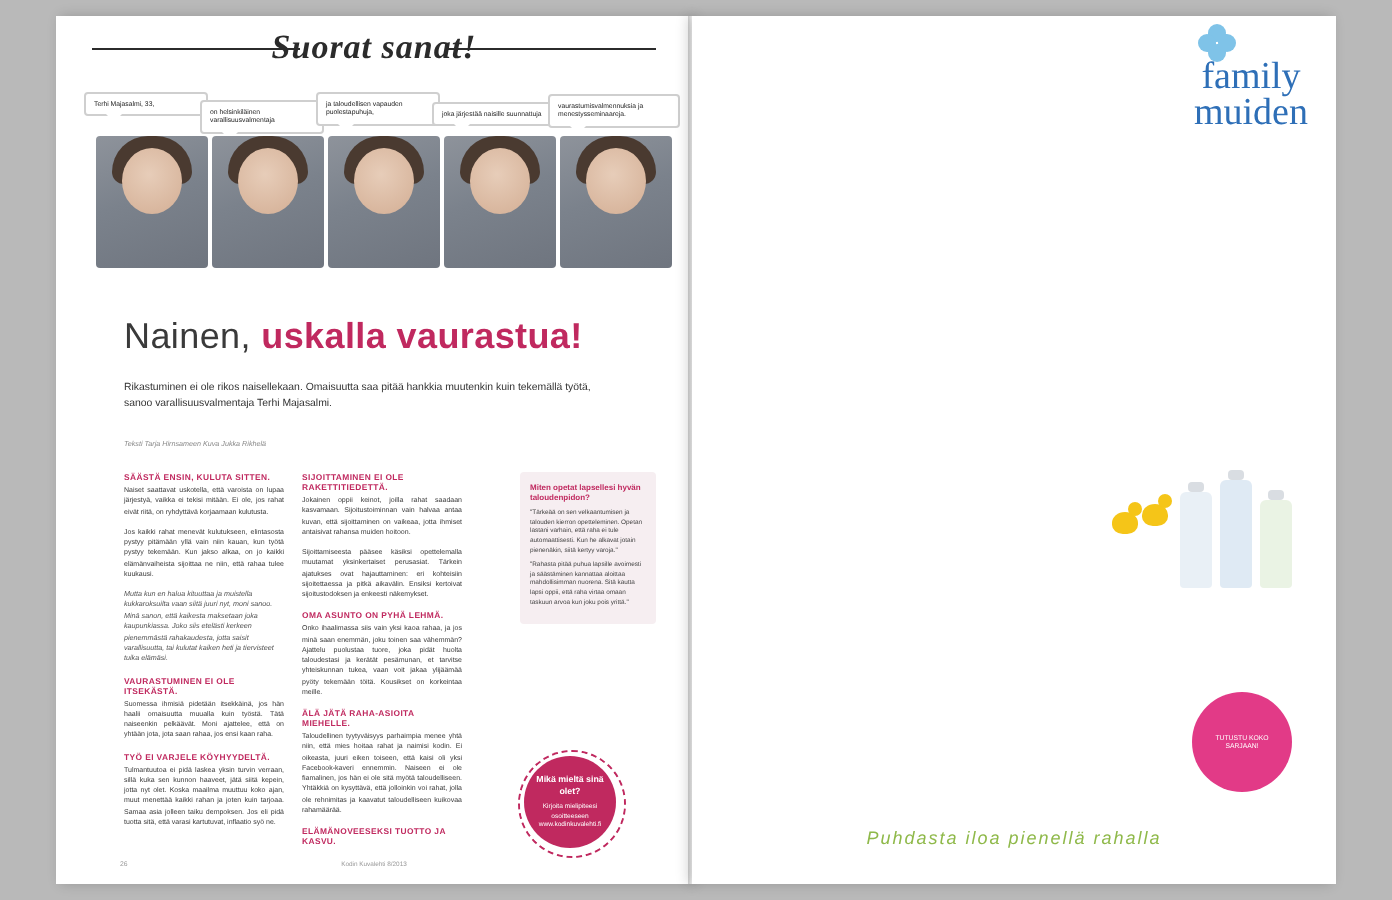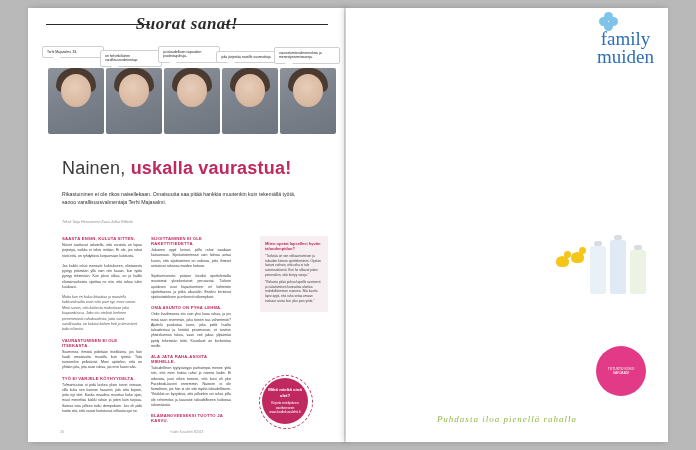--- a/index.html
+++ b/index.html
@@ -83,21 +83,21 @@
 
   .bottles{position:absolute;right:14px;top:228px;width:66px;height:58px;}
   .bot{position:absolute;bottom:0;width:16px;border-radius:3px 3px 2px 2px;}
   .bot:before{content:"";position:absolute;left:4px;top:-5px;width:8px;height:5px;border-radius:2px;background:#d9dde2;}
 
   .badge{position:absolute;right:22px;top:338px;width:42px;height:42px;border-radius:50%;
     background:#e23a87;color:#fff;display:flex;align-items:center;justify-content:center;
     text-align:center;font-size:3.4px;line-height:1.3;padding:4px;}
 
   .script{position:absolute;left:0;right:0;bottom:18px;text-align:center;
-    font-family:Liberation Serif, serif;font-style:italic;font-size:9px;color:#8fb94a;letter-spacing:1px;}
+    font-family:Liberation Sans, sans-serif;font-style:italic;font-size:9px;color:#8fb94a;letter-spacing:1px;}
 </style>
 </head>
 <body>
 
 <div class="spread">
 
   <div class="page page-left">
 
     <div class="kicker">
       <span>Suorat sanat!</span>

